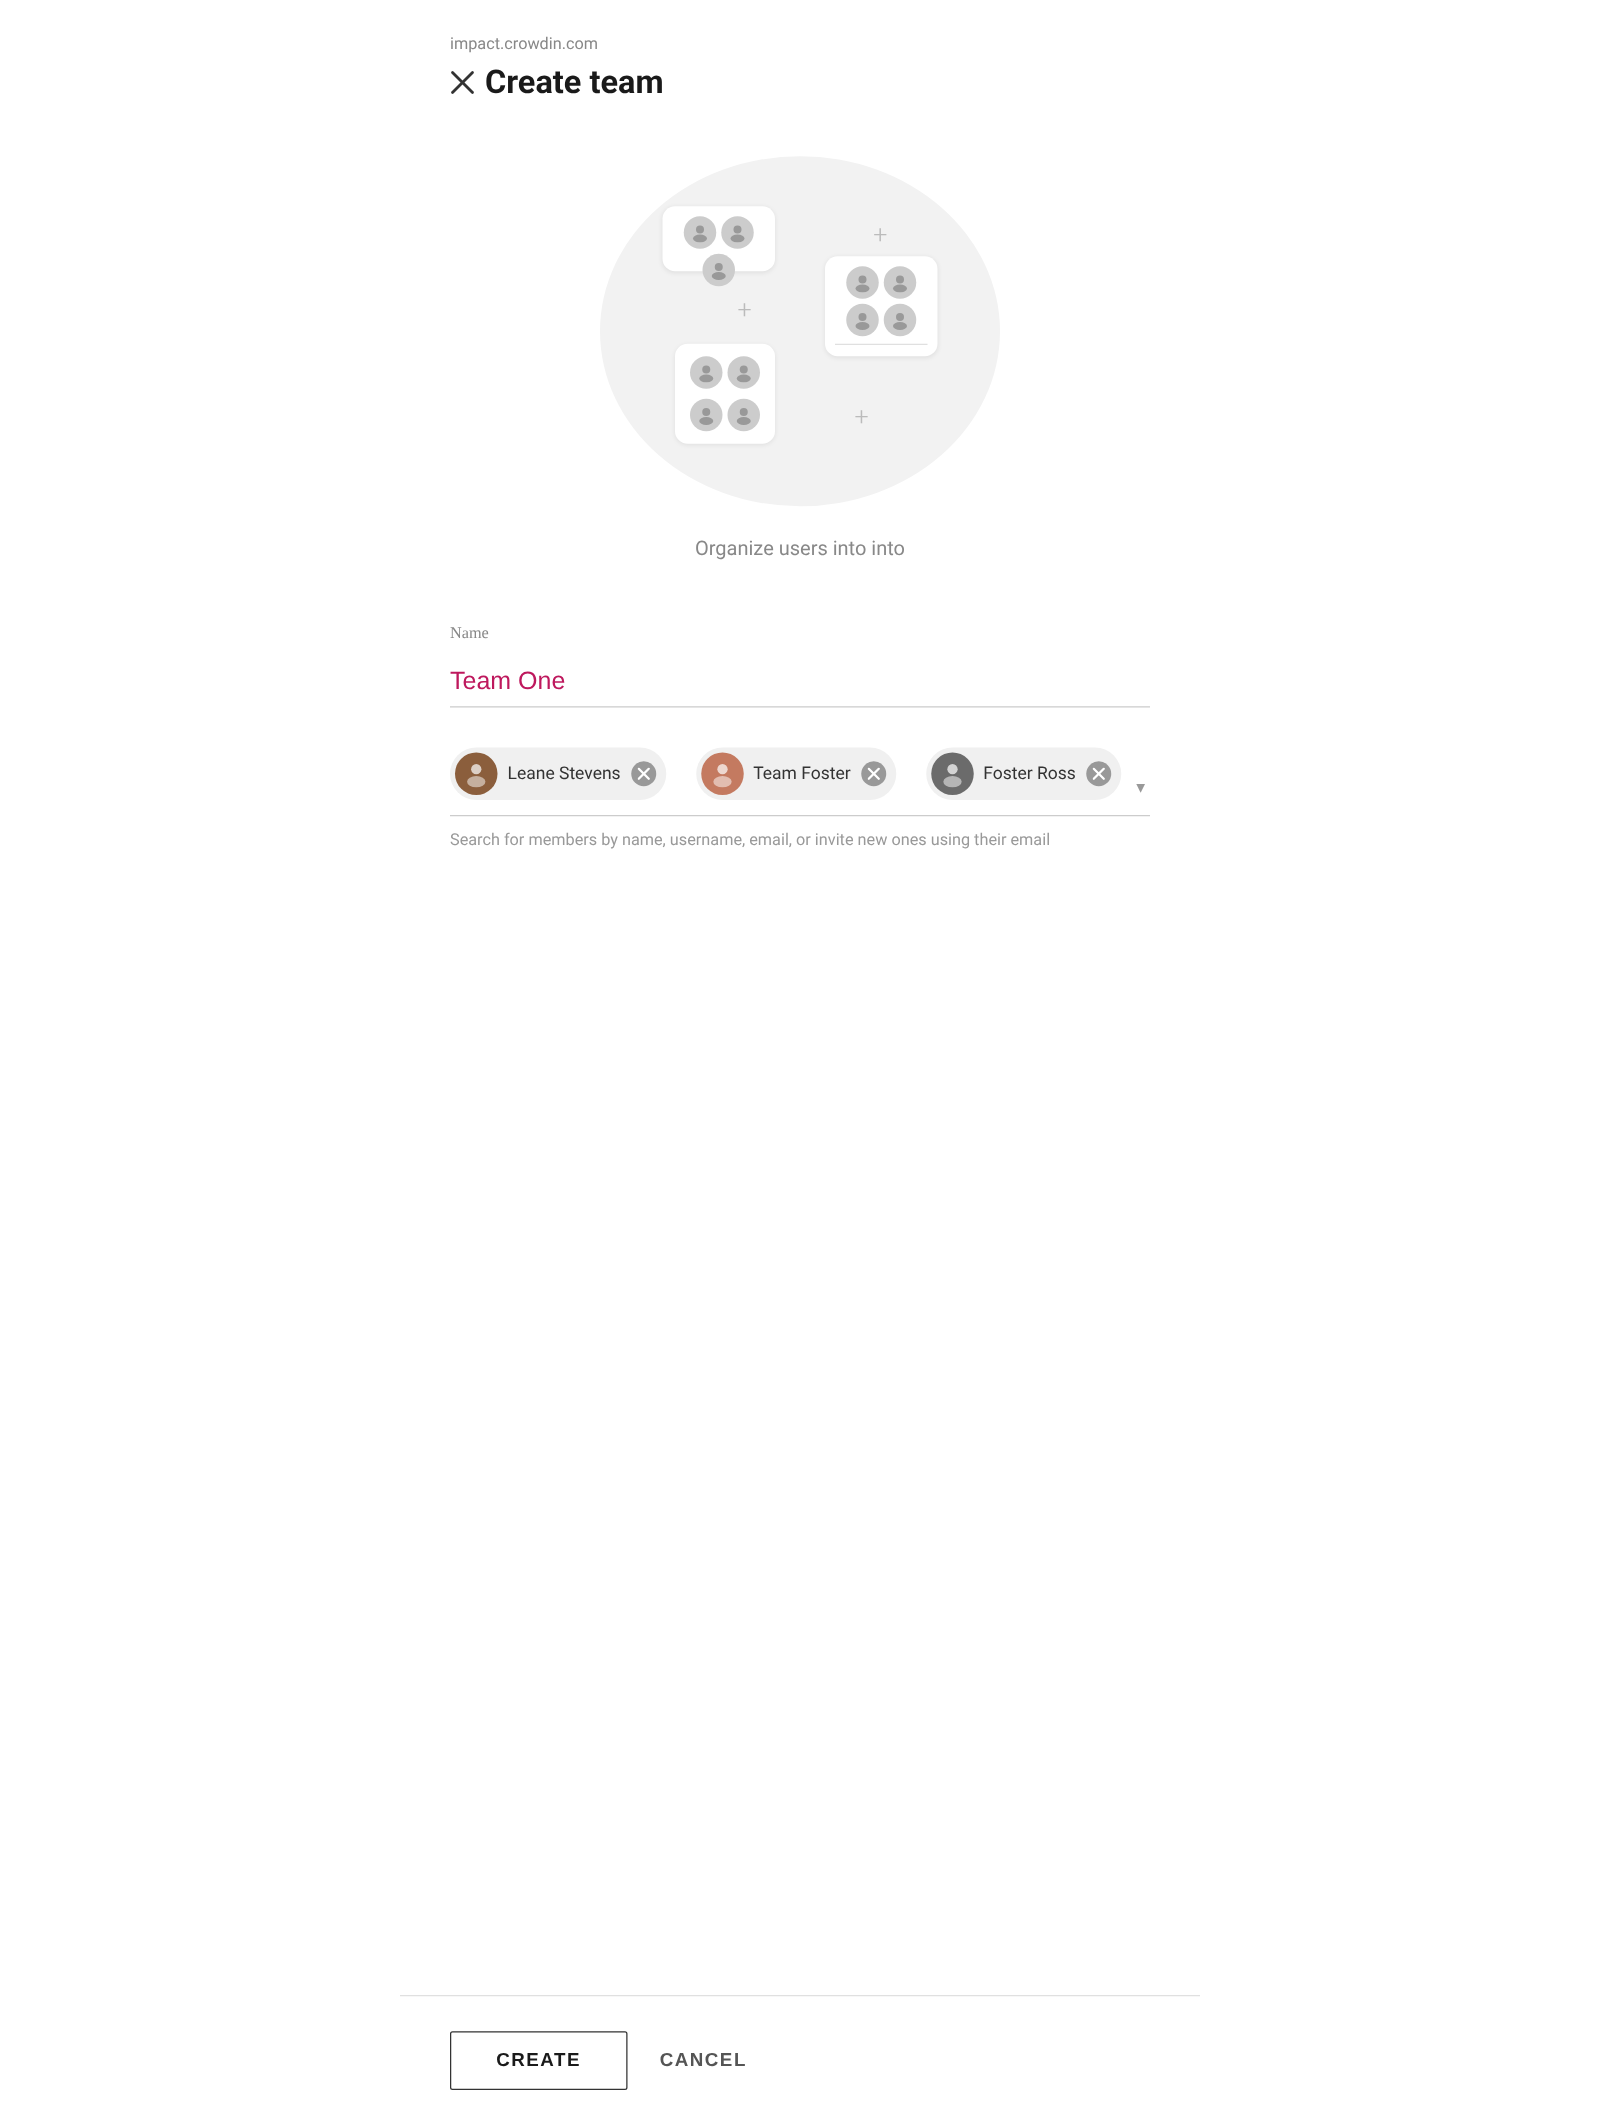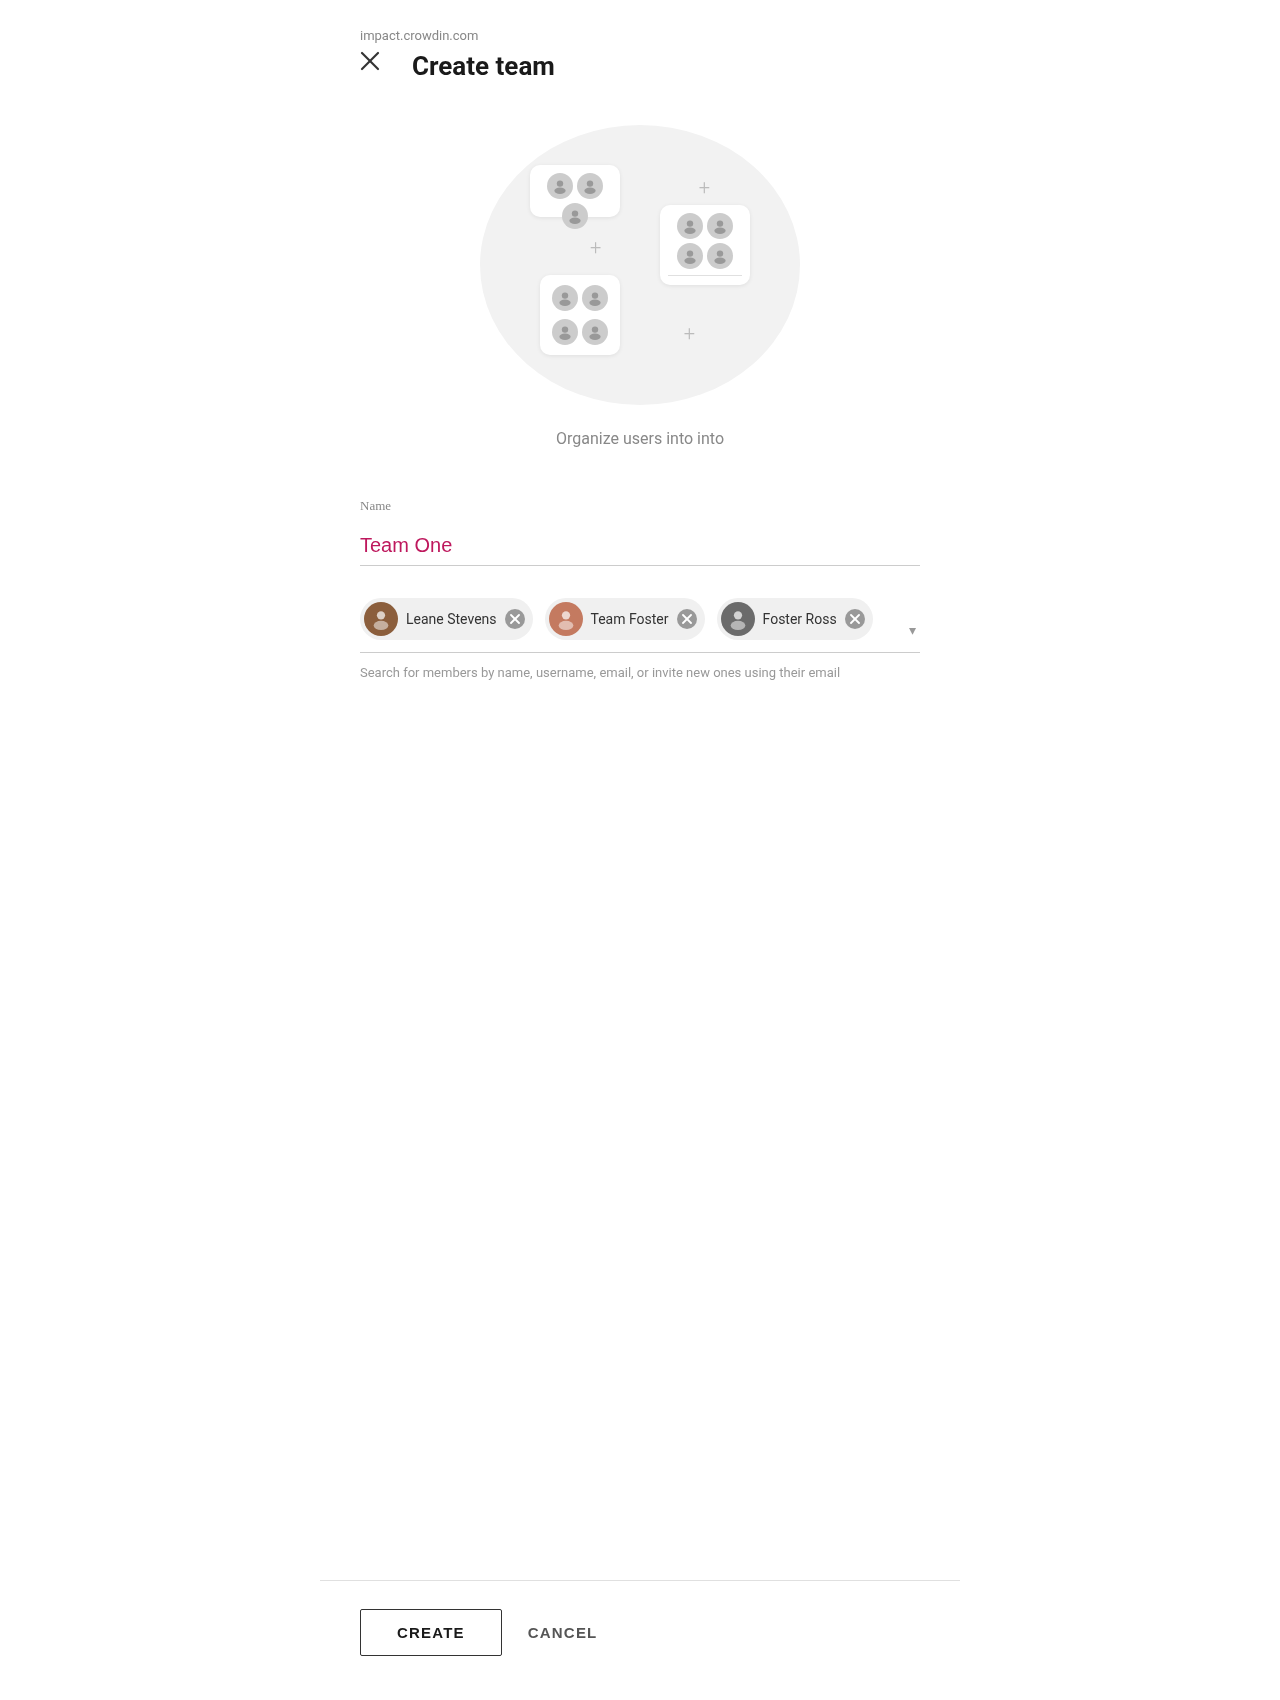--- a/index.html
+++ b/index.html
@@ -28,22 +28,22 @@
 
     .domain-label {
       color: #888;
       font-size: 13px;
       padding: 28px 0 0 0;
       text-align: left;
     }
 
     .header {
       display: flex;
-      align-items: flex-start;
-      gap: 32px;
+      align-items: center;
+      gap: 8px;
       padding: 8px 0 24px 0;
     }
 
     .close-btn {
       background: none;
       border: none;
       cursor: pointer;
       font-size: 22px;
       color: #333;
       line-height: 1;
@@ -194,21 +194,21 @@
 
     .members-field {
       border-bottom: 1px solid #ccc;
       padding-bottom: 12px;
       position: relative;
     }
 
     .members-tags {
       display: flex;
       flex-wrap: wrap;
-      gap: 12px;
+      gap: 24px;
       align-items: center;
     }
 
     .member-tag {
       display: flex;
       align-items: center;
       gap: 8px;
       background: #f0f0f0;
       border-radius: 24px;
       padding: 4px 8px 4px 4px;
@@ -271,21 +271,21 @@
 
     .members-hint {
       margin-top: 12px;
       font-size: 13px;
       color: #999;
     }
 
     
     .footer {
       position: absolute;
-      bottom: 16px;
+      bottom: 0;
       left: 0;
       right: 0;
       border-top: 1px solid #e0e0e0;
       padding: 28px 0;
       display: flex;
       gap: 16px;
       align-items: center;
     }
 
     .btn-create {

